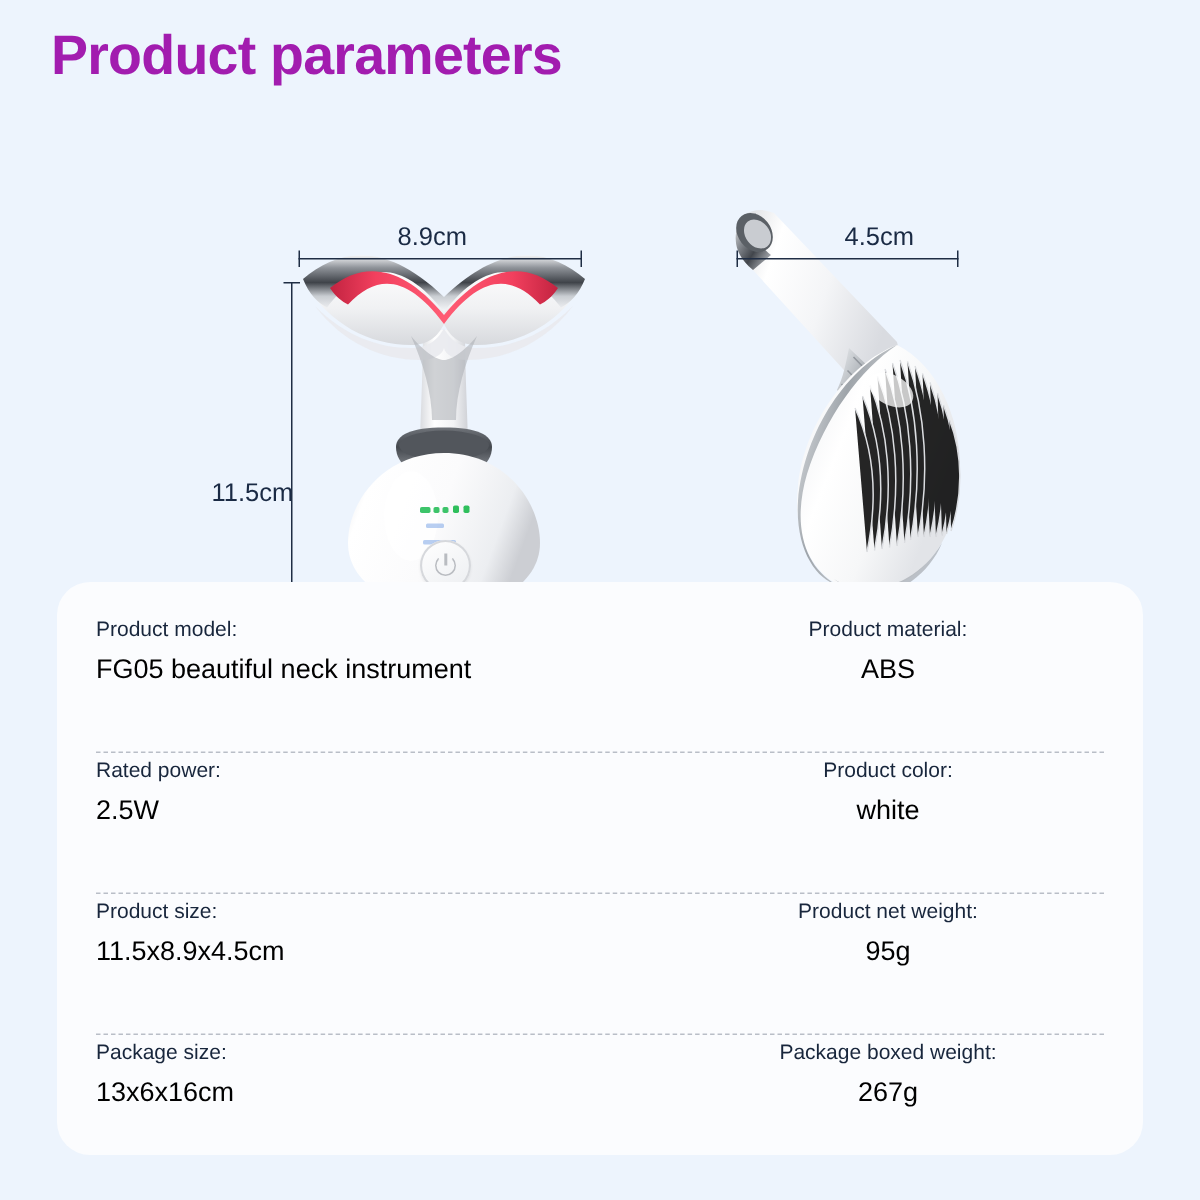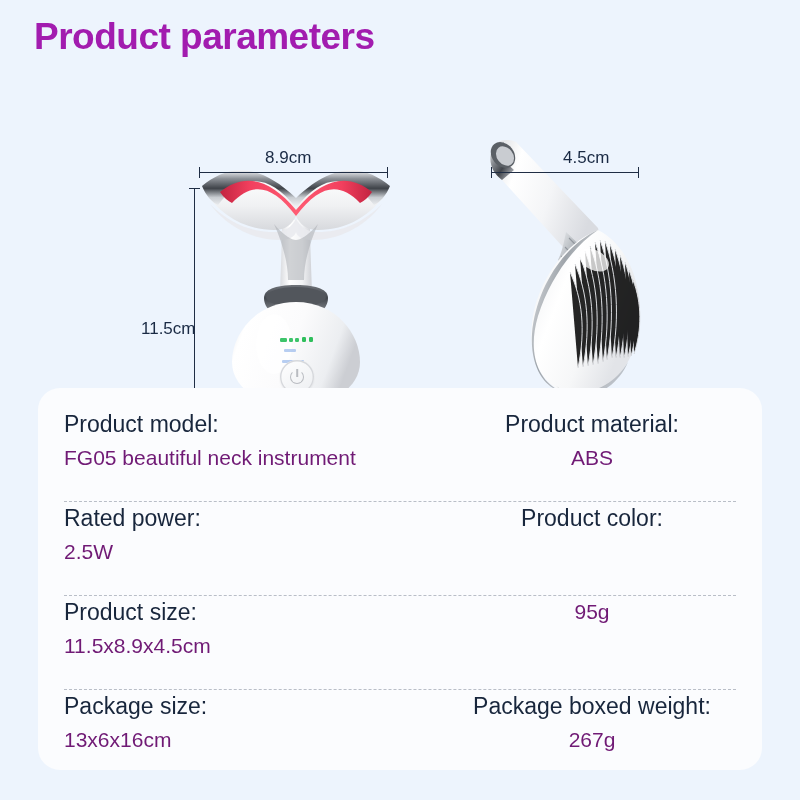--- a/index.html
+++ b/index.html
@@ -125,29 +125,29 @@
   }
   .spec-row:last-child { border-bottom: none; }
 
   .spec-cell {
     box-sizing: border-box;
   }
   .spec-cell.left  { width: 400px; }
   .spec-cell.right { width: 300px; text-align: center; }
 
   .spec-label {
-    font-size: 23px;
+    font-size: 14px;
     color: #18263c;
     line-height: 1.1;
     margin-bottom: 9px;
     white-space: nowrap;
   }
   .spec-value {
-    font-size: 21px;
-    color: #701a75;
+    font-size: 18px;
+    color: #000000;
     line-height: 1.15;
     white-space: nowrap;
   }
 </style>
 </head>
 <body>
 
 <div class="page-title">Product parameters</div>
 
 <div class="product-stage">
@@ -354,29 +354,31 @@
     </div>
   </div>
 
   <div class="spec-row">
     <div class="spec-cell left">
       <div class="spec-label">Rated power:</div>
       <div class="spec-value">2.5W</div>
     </div>
     <div class="spec-cell right">
       <div class="spec-label">Product color:</div>
+      <div class="spec-value">white</div>
     </div>
   </div>
 
   <div class="spec-row">
     <div class="spec-cell left">
       <div class="spec-label">Product size:</div>
       <div class="spec-value">11.5x8.9x4.5cm</div>
     </div>
     <div class="spec-cell right">
+      <div class="spec-label">Product net weight:</div>
       <div class="spec-value">95g</div>
     </div>
   </div>
 
   <div class="spec-row">
     <div class="spec-cell left">
       <div class="spec-label">Package size:</div>
       <div class="spec-value">13x6x16cm</div>
     </div>
     <div class="spec-cell right">

